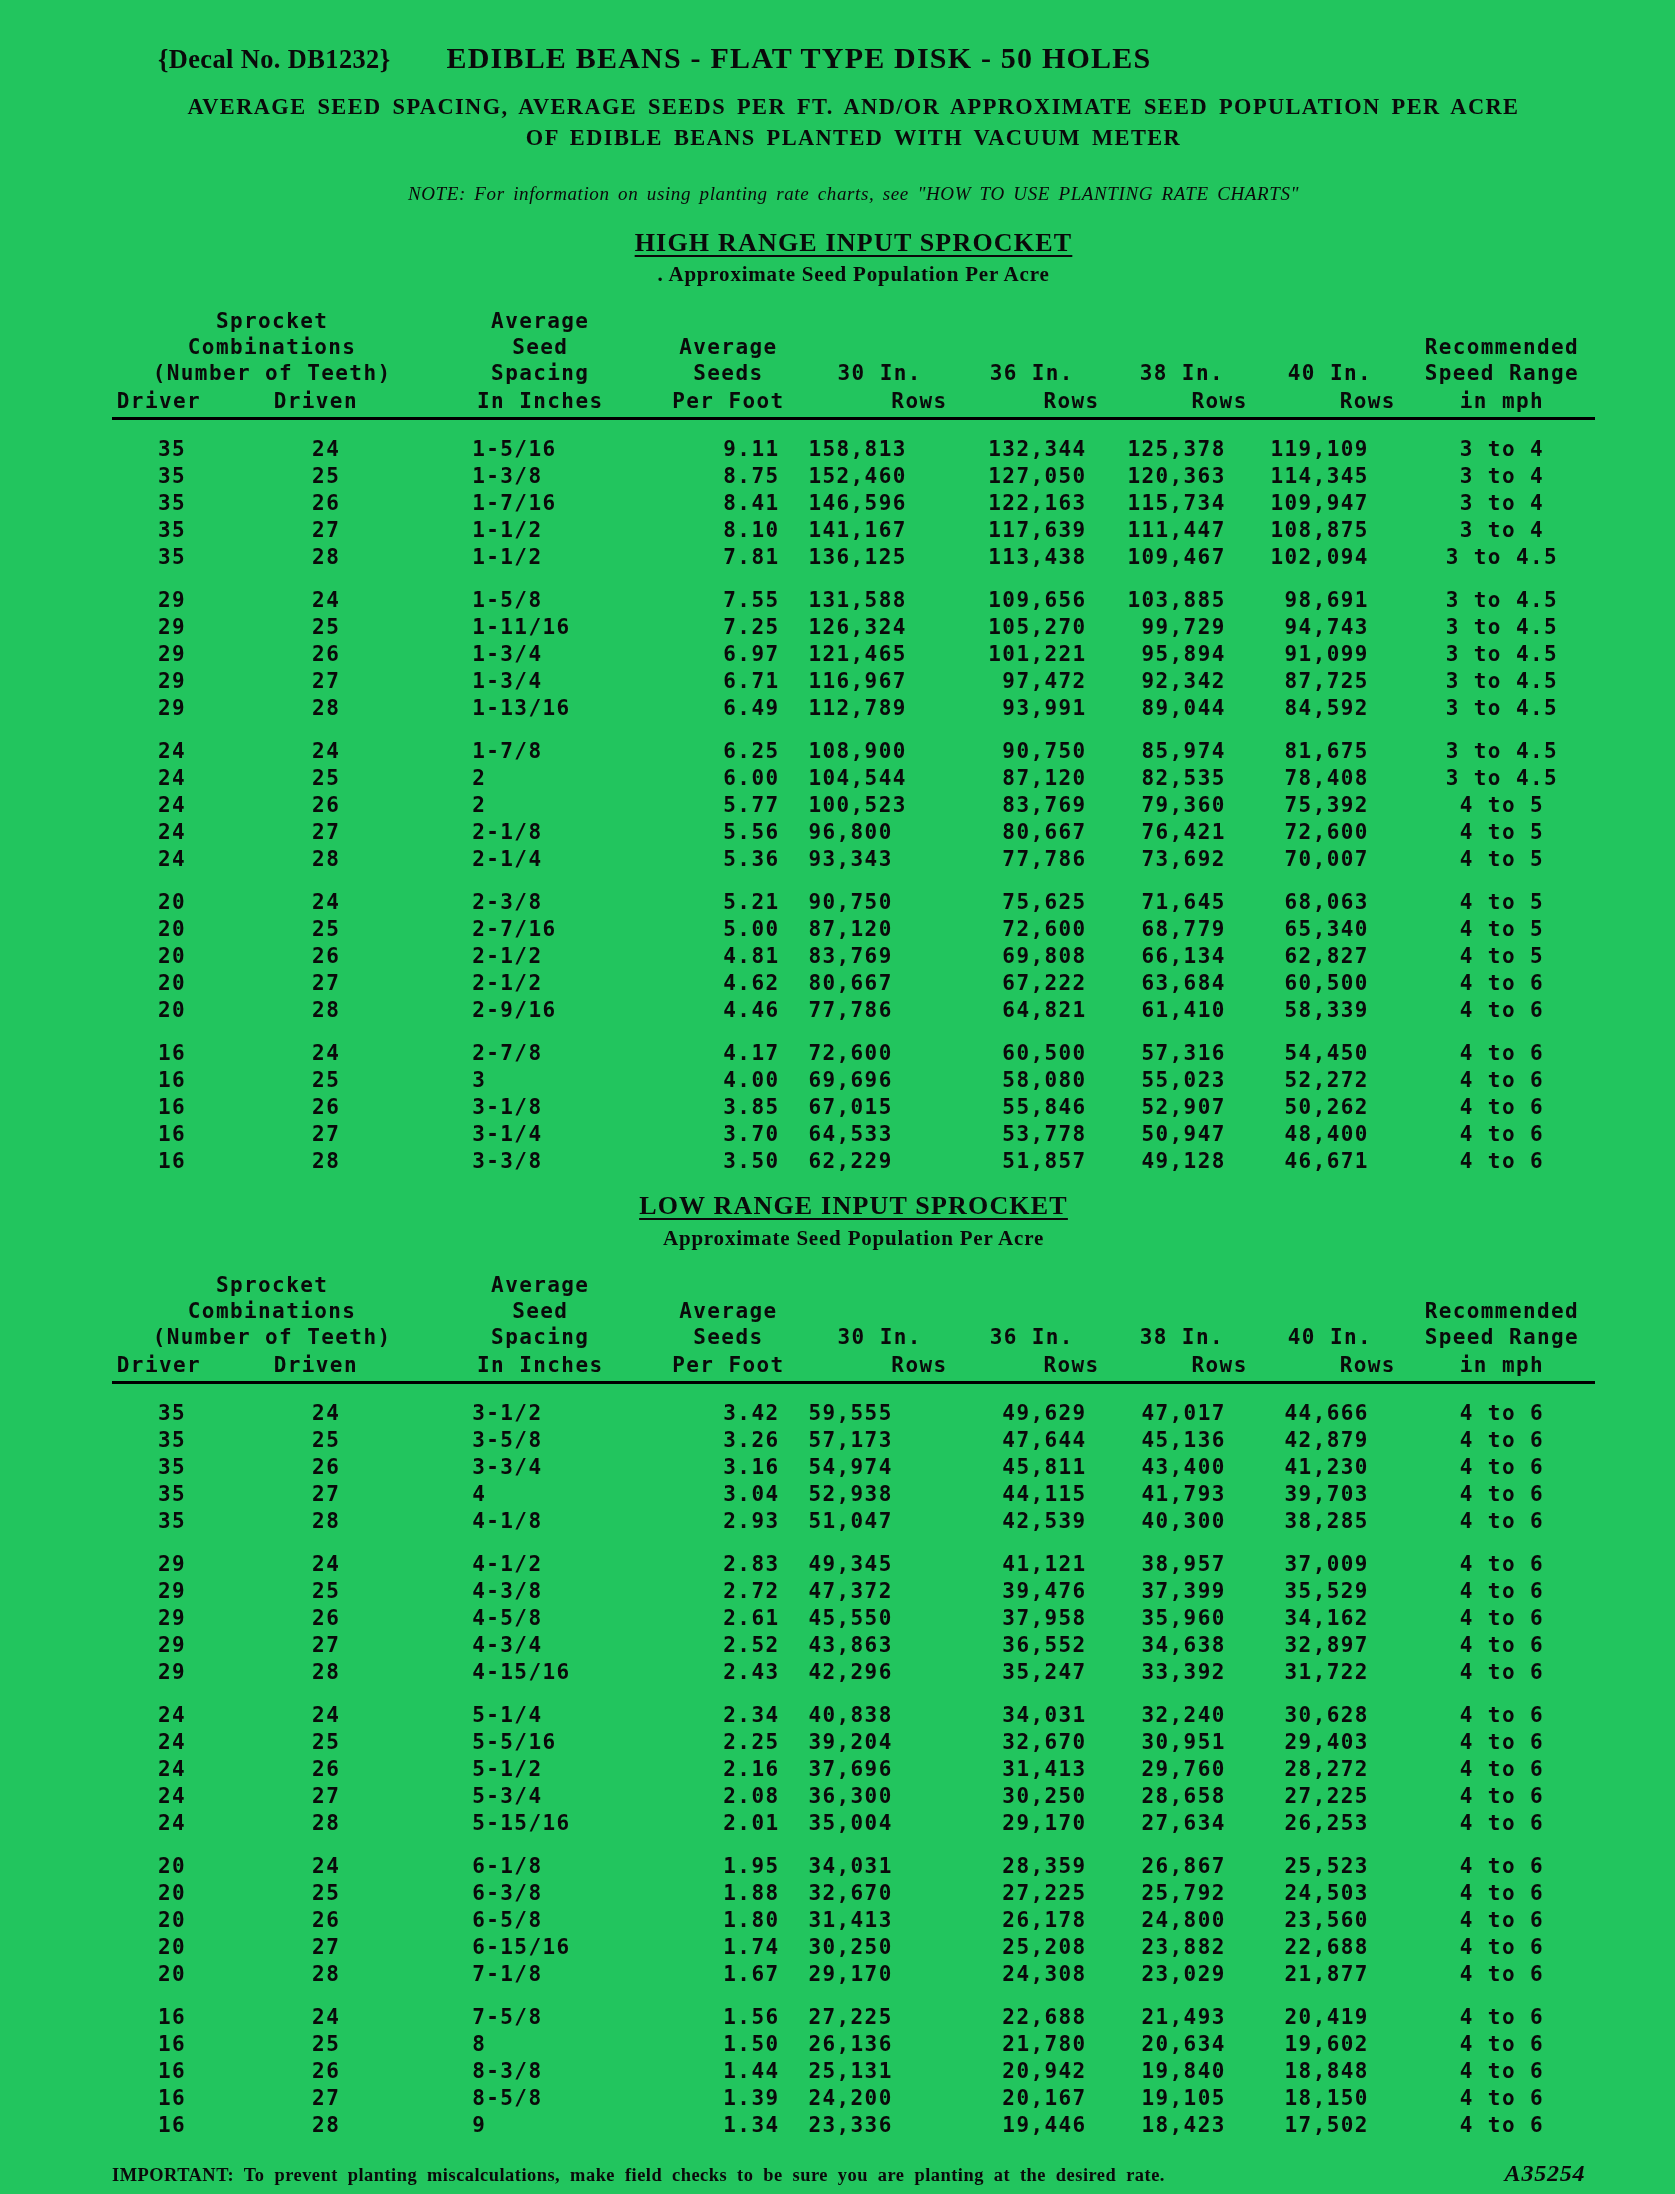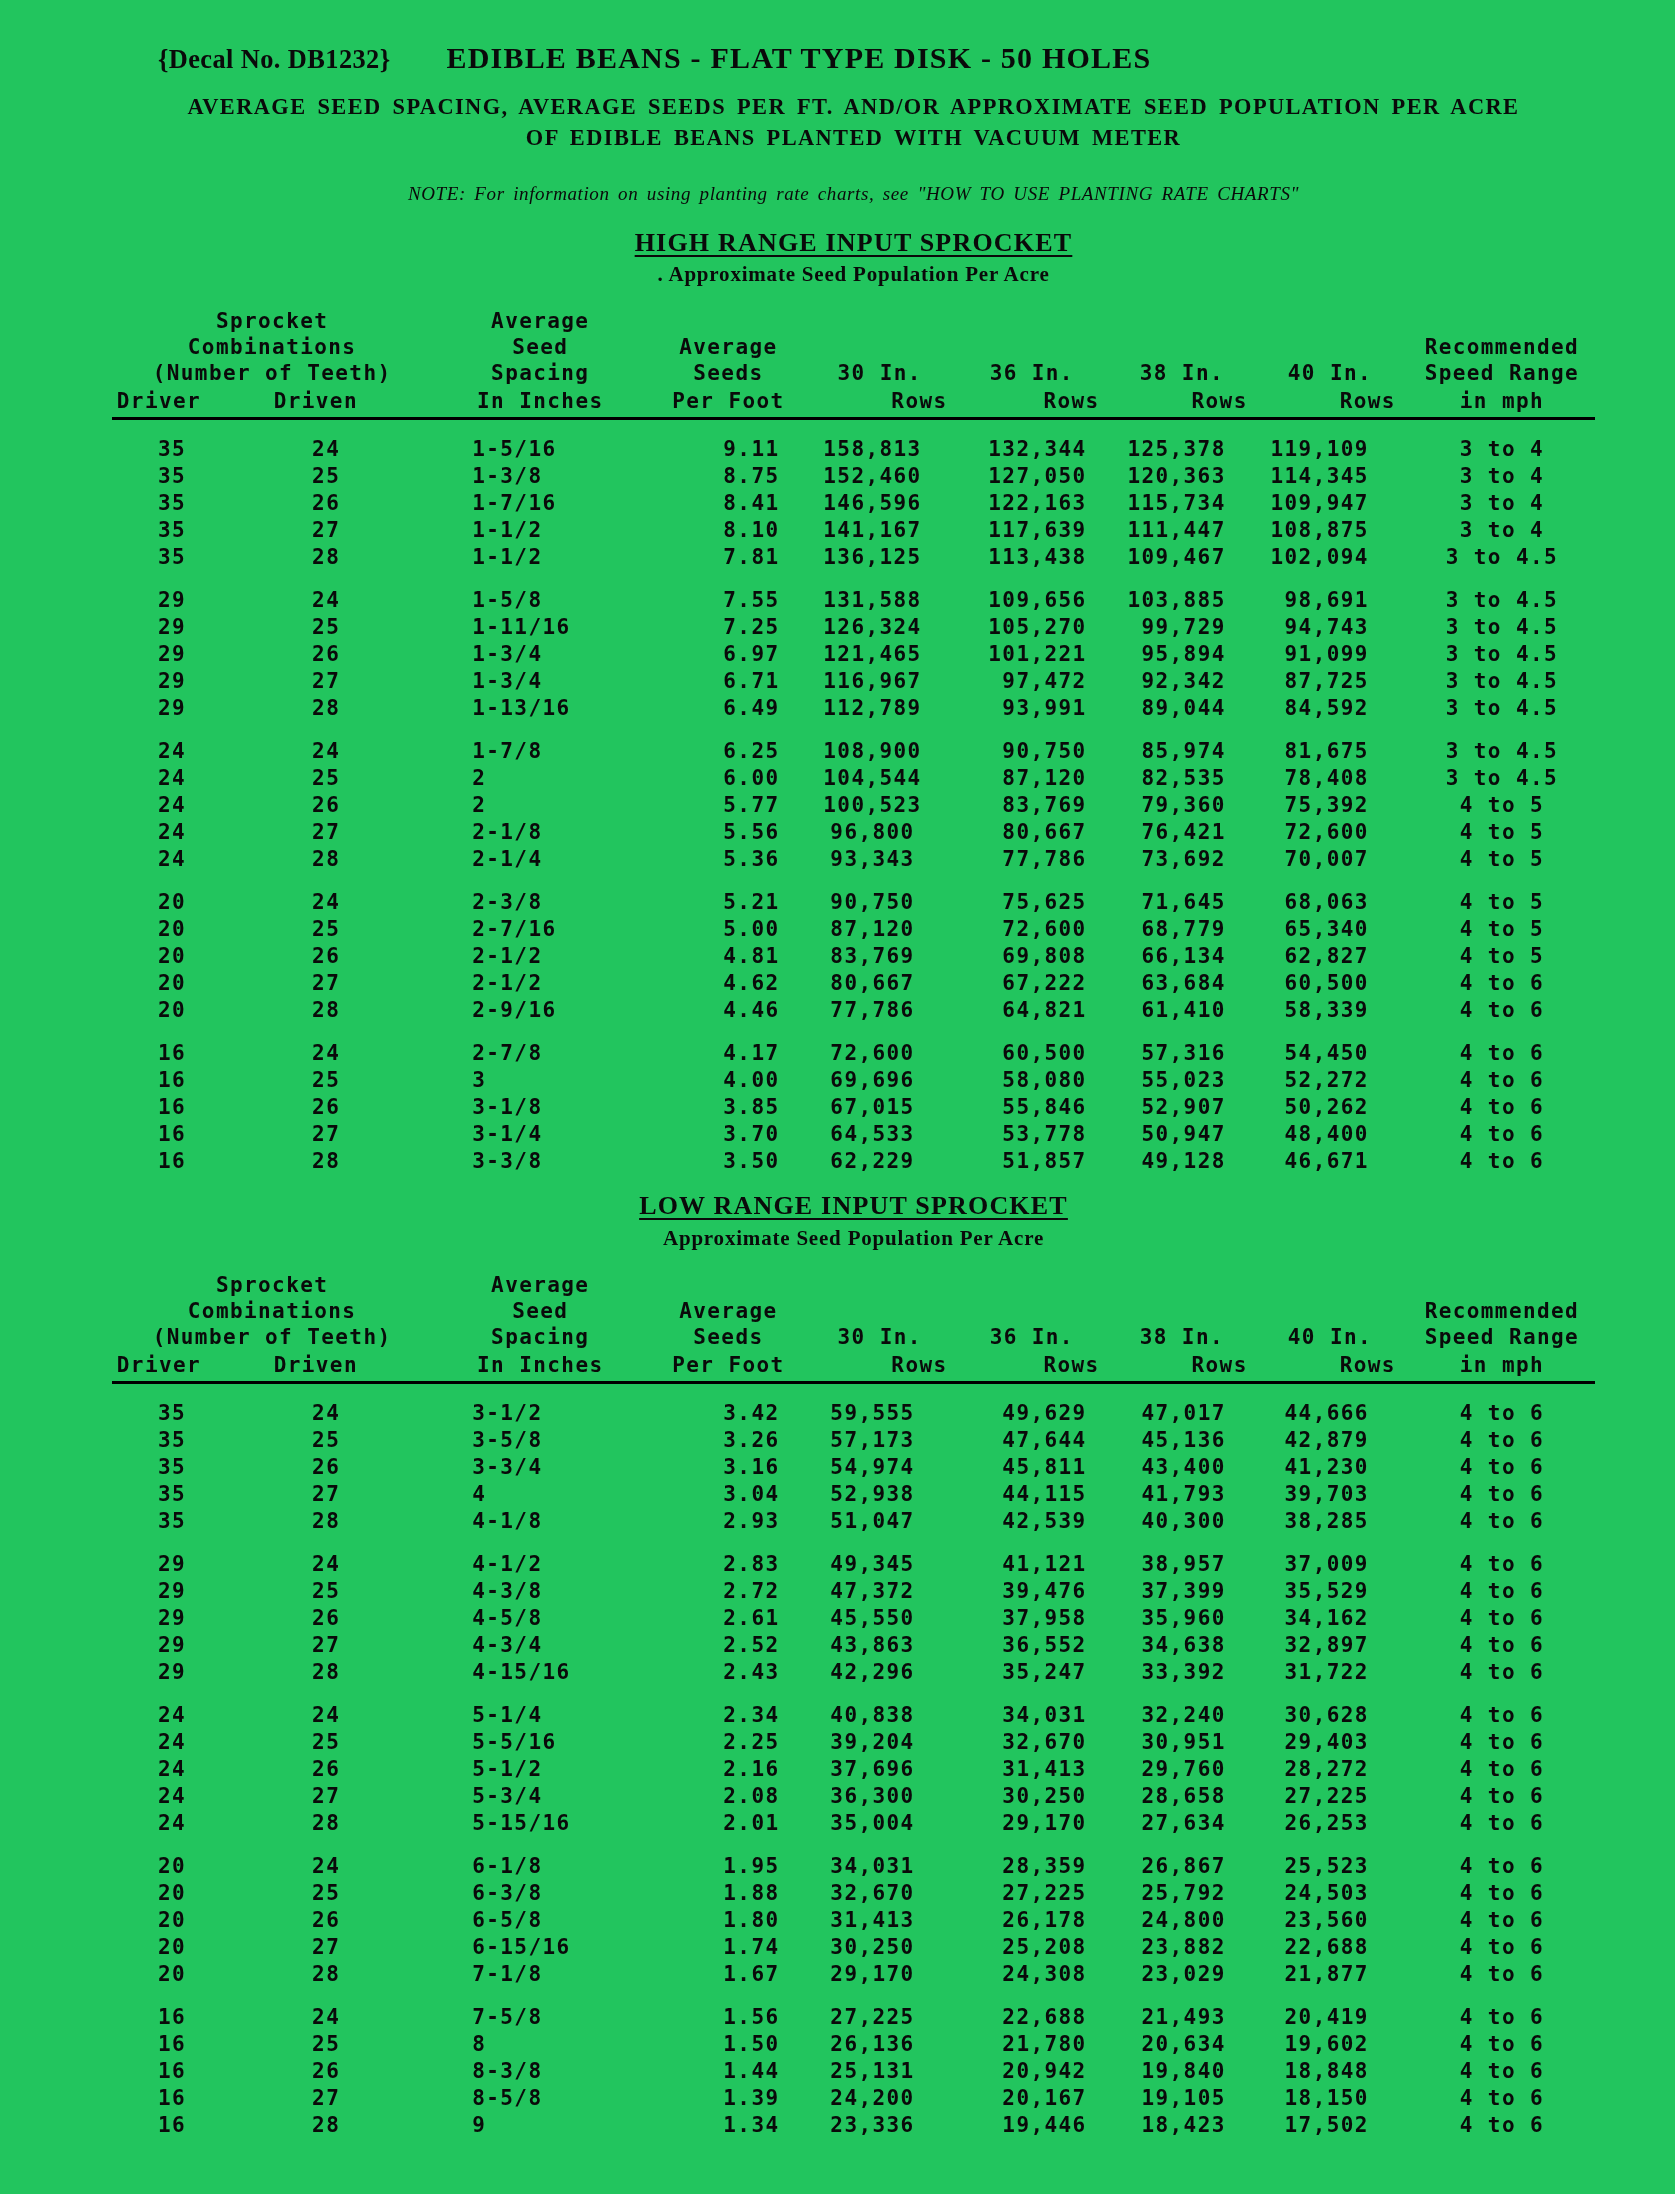--- a/index.html
+++ b/index.html
@@ -71,21 +71,21 @@
   }
   .th-driver{text-align:left;padding-left:4.8px;}
   .th-driven{text-align:left;padding-left:1.6px;}
   .th-center{text-align:center;}
   .th-rows{text-align:right;padding-right:13px;}
   .th-in{text-align:right;padding-right:9.6px;}
   tbody td.c0{text-align:left;padding-left:46px;}
   tbody td.c1{text-align:left;padding-left:40px;}
   tbody td.c2{text-align:left;padding-left:40px;}
   tbody td.c3{text-align:center;padding-left:46px;}
-  tbody td.c4{text-align:center;padding-right:24px;}
+  tbody td.c4{text-align:left;padding-right:24px;}
   tbody td.c5{text-align:right;padding-right:26px;}
   tbody td.c6{text-align:right;padding-right:35px;}
   tbody td.c7{text-align:right;padding-right:40px;}
   tbody td.c8{text-align:center;}
   tr.spacer td{height:16px;}
   
   .footer{
     display:flex;justify-content:space-between;align-items:baseline;
     margin-top:21px;
   }
@@ -797,15 +797,19 @@
           <td class="c3">1.34</td>
           <td class="c4">23,336</td>
           <td class="c5">19,446</td>
           <td class="c6">18,423</td>
           <td class="c7">17,502</td>
           <td class="c8">4 to 6</td>
         </tr>
       </tbody>
   </table>
 
+  <div class="footer">
+    <span class="imp">IMPORTANT: To prevent planting miscalculations, make field checks to be sure you are planting at the desired rate.</span>
+    <span class="code">A35254</span>
+  </div>
 
 </div>
 
 
 </body></html>

